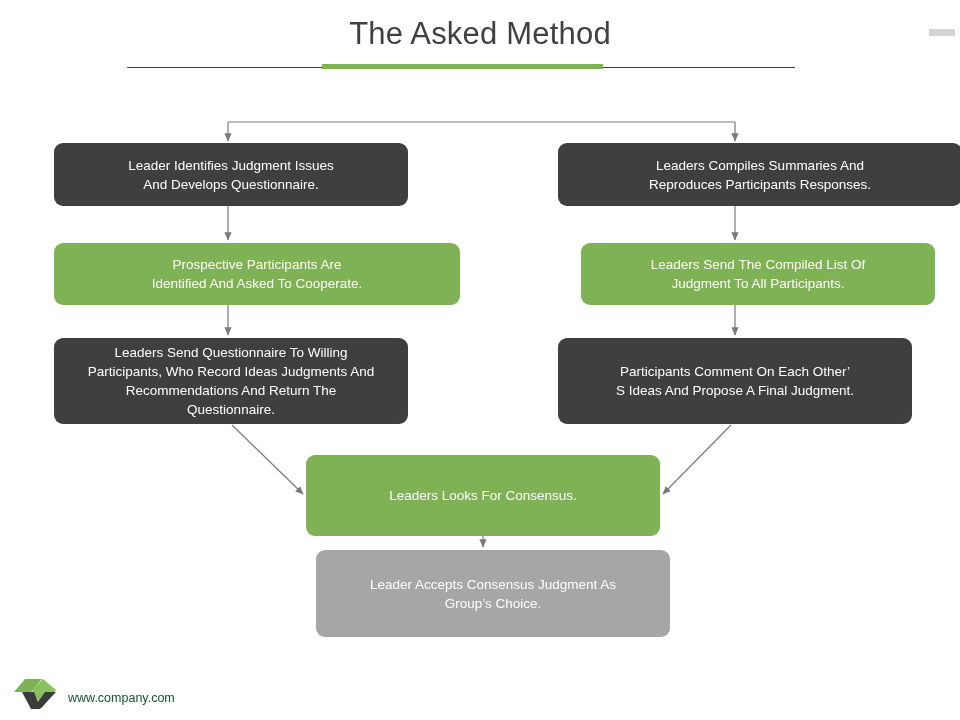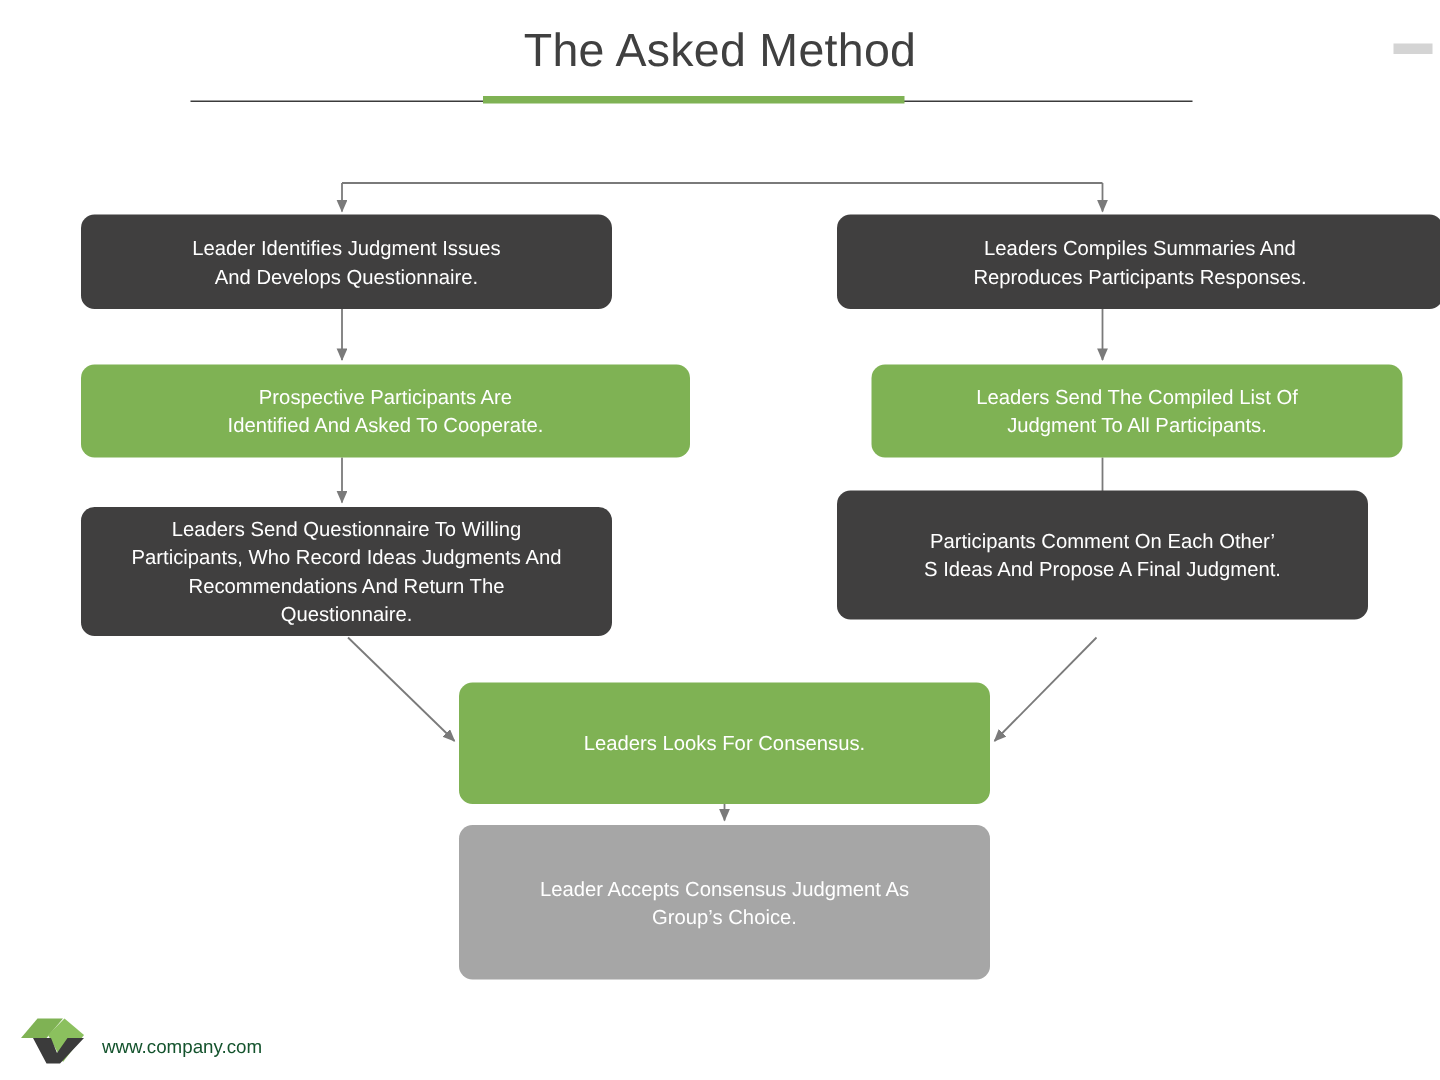--- a/index.html
+++ b/index.html
@@ -84,24 +84,24 @@
   .node.green { background: #7FB254; }
   .node.gray  { background: #A6A6A6; }
 
   
   #node-l1 { left: 54px;  top: 143px; width: 354px; height: 63px; }
   #node-l2 { left: 54px;  top: 243px; width: 406px; height: 62px; text-align: center; }
   #node-l3 { left: 54px;  top: 338px; width: 354px; height: 86px; }
   
   #node-r1 { left: 558px; top: 143px; width: 404px; height: 63px; }
   #node-r2 { left: 558px; top: 243px; width: 354px; height: 62px; margin-left: 23px; }
-  #node-r3 { left: 558px; top: 327px; width: 354px; height: 86px; }
+  #node-r3 { left: 558px; top: 338px; width: 354px; height: 86px; }
   
   #node-c1 { left: 306px; top: 455px; width: 354px; height: 81px; }
-  #node-c2 { left: 306px; top: 550px; width: 354px; height: 103px; }
+  #node-c2 { left: 316px; top: 550px; width: 354px; height: 87px; }
 
   
   #footer-logo {
     position: absolute;
     left: 12px;
     top: 676px;
     width: 46px;
     height: 34px;
   }
   #footer-url {

